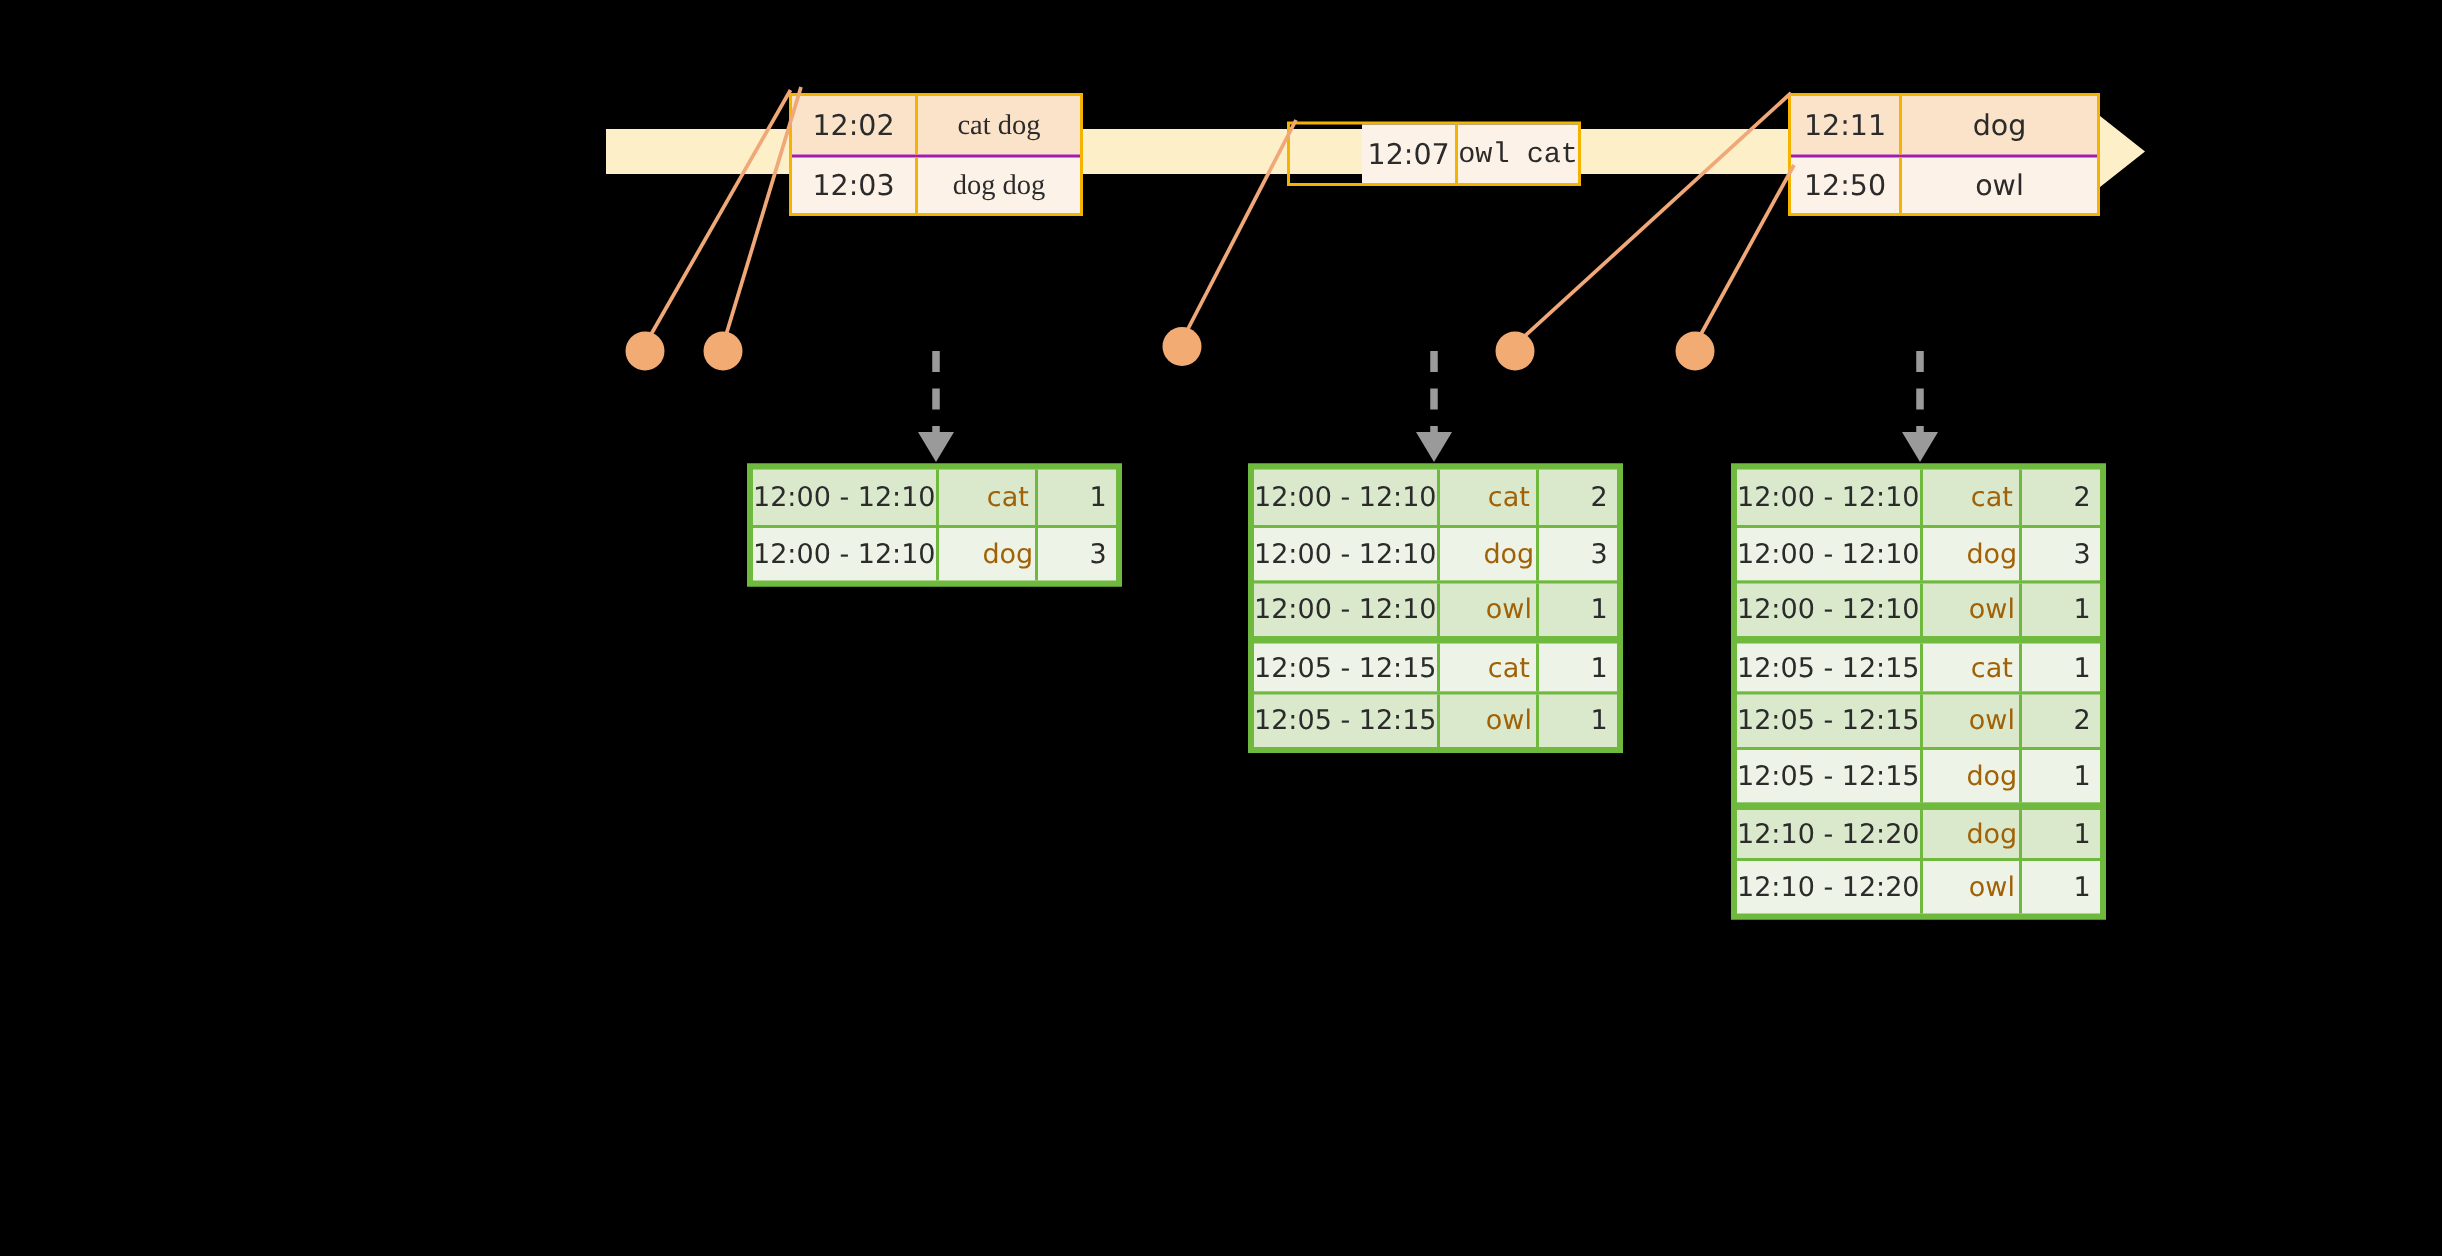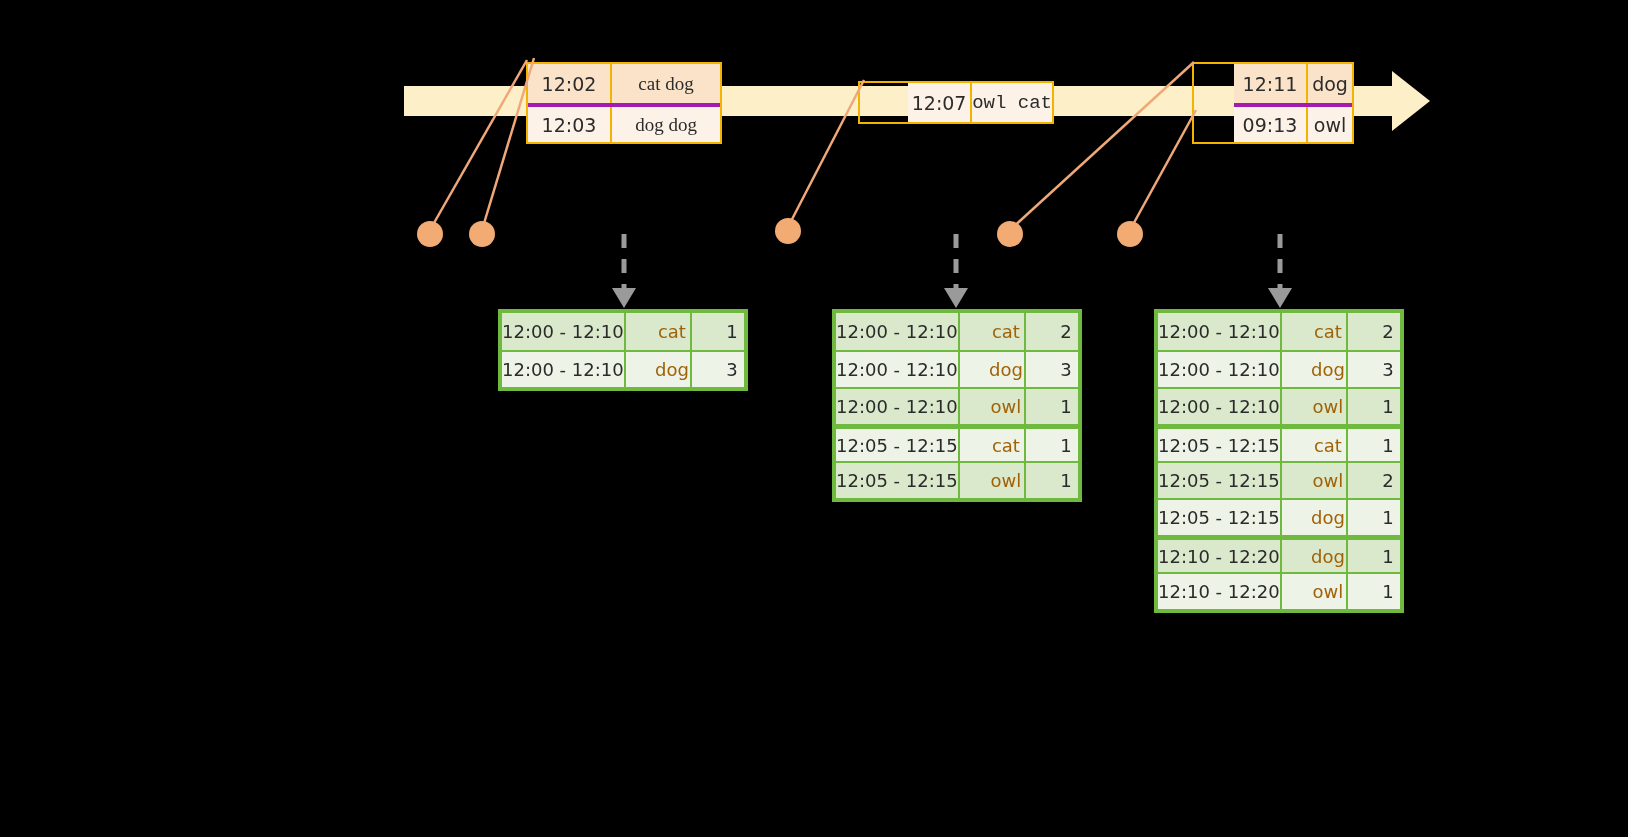--- a/index.html
+++ b/index.html
@@ -48,21 +48,21 @@
     position: absolute;
     border: 2px solid #f5b301;
     box-sizing: border-box;
   }
   .event-row {
     display: flex;
     height: 39px;
     box-sizing: border-box;
   }
   .event-row + .event-row {
-    border-top: 4px solid #a21caf;
+    border-top: 2px solid #a21caf;
   }
   .event-row .ev-time {
     width: 84px;
     box-sizing: border-box;
     display: flex;
     align-items: center;
     justify-content: center;
     font-size: 19px;
     color: #2b2b2b;
     border-right: 2px solid #f5b301;
@@ -78,21 +78,21 @@
     color: #2b2b2b;
     white-space: nowrap;
   }
   .shade-dark  { background: #fbe3ca; }
   .shade-light { background: #fdf2e7; }
 
   #grp-a { left: 502px; top: 62px; width: 196px; }
   #grp-a .ev-words { width: 110px; font-family: Liberation Serif, serif; }
   #grp-b { left: 834px; top: 81px; width: 196px; padding-left: 48px; }
   #grp-b .ev-words { width: 110px; font-family: Liberation Mono, monospace; }
-  #grp-c { left: 1168px; top: 62px; width: 162px; padding-left: 40px; }
+  #grp-c { left: 1168px; top: 62px; width: 208px; }
   #grp-c .ev-time { width: 74px; }
   #grp-c .ev-words { width: 100px; }
 
   
   #connectors {
     position: absolute;
     left: 0; top: 0;
     width: 1628px;
     height: 837px;
     pointer-events: none;
@@ -187,21 +187,21 @@
       <div class="ev-words">owl cat</div>
     </div>
   </div>
 
   <div class="event-group" id="grp-c">
     <div class="event-row shade-dark">
       <div class="ev-time">12:11</div>
       <div class="ev-words">dog</div>
     </div>
     <div class="event-row shade-light">
-      <div class="ev-time">09:13</div>
+      <div class="ev-time">12:50</div>
       <div class="ev-words">owl</div>
     </div>
   </div>
 
   <svg id="connectors" viewBox="0 0 1628 837">
     <g stroke="#f0a878" stroke-width="2.5" fill="none">
       <line x1="406" y1="230" x2="503" y2="60"></line>
       <line x1="458" y1="230" x2="510" y2="58"></line>
       <line x1="764" y1="227" x2="840" y2="80"></line>
       <line x1="986" y1="230" x2="1170" y2="62"></line>

